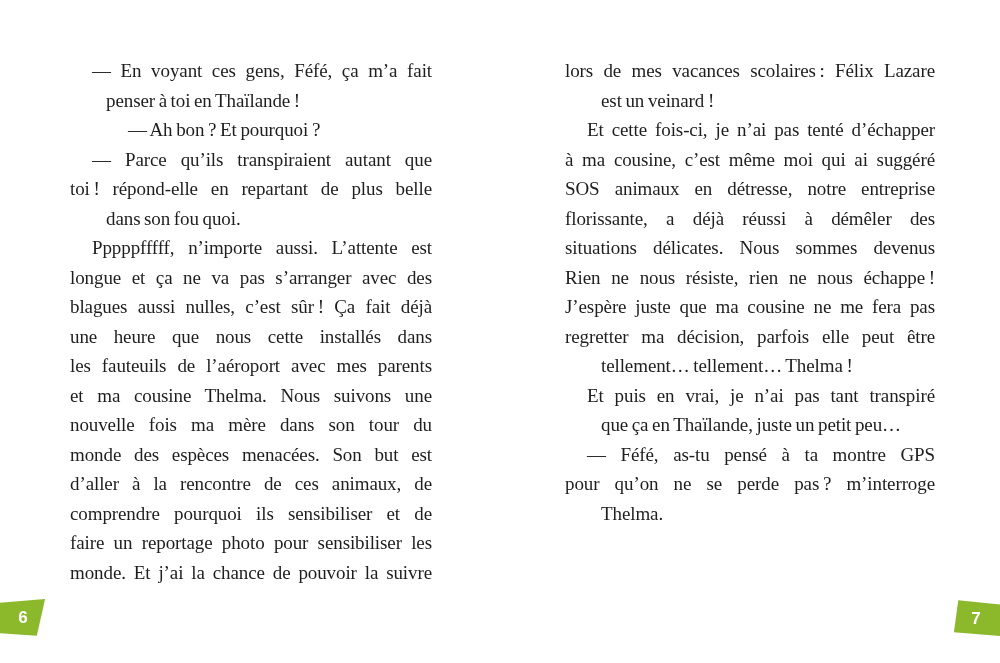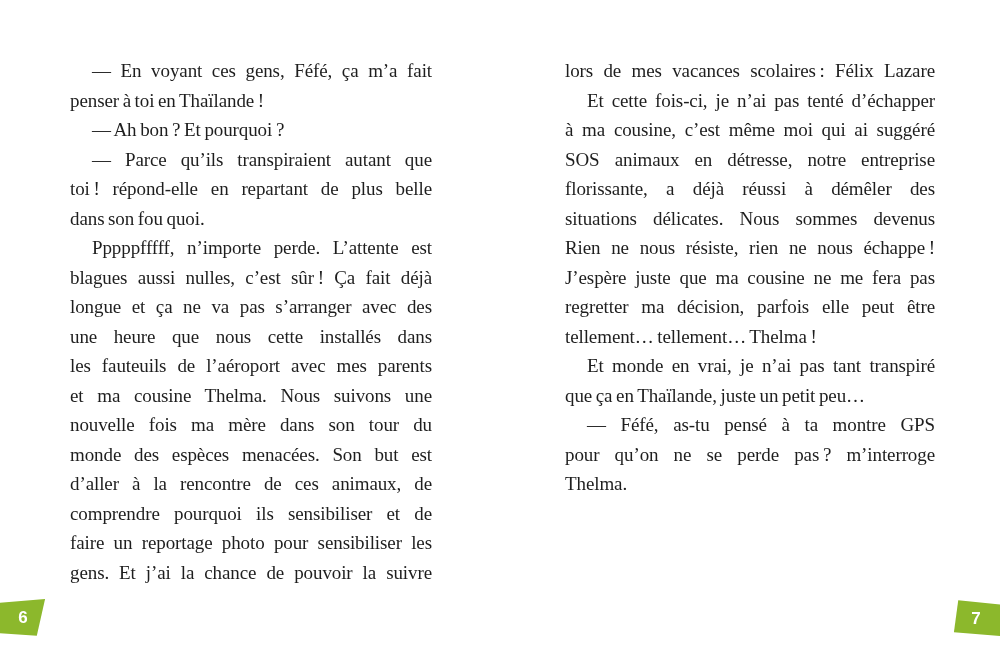--- a/index.html
+++ b/index.html
@@ -26,21 +26,21 @@
     font-size: 19px;
     line-height: 29.5px;
     height: 29.5px;
     letter-spacing: -0.1px;
     word-spacing: -1px;
     text-align: justify;
     text-align-last: justify;
     overflow: visible;
   }
   .line.indent   { text-indent: 22px; }
-  .line.para-end { text-align-last: left; }
+  .line.para-end { text-align-last: left; margin-left: 36px; }
   .page-badge {
     position: absolute;
     background: #8cb82c;
     color: #ffffff;
     font-family: "Liberation Sans", sans-serif;
     font-weight: bold;
     font-size: 17px;
     display: flex;
     align-items: center;
     justify-content: center;
@@ -65,46 +65,47 @@
 
 <div class="spread">
 
   <div class="text-column col-left">
       <div class="line indent">— En voyant ces gens, Féfé, ça m’a fait</div>
       <div class="line para-end">penser à toi en Thaïlande !</div>
       <div class="line indent para-end">— Ah bon ? Et pourquoi ?</div>
       <div class="line indent">— Parce qu’ils transpiraient autant que</div>
       <div class="line">toi ! répond-elle en repartant de plus belle</div>
       <div class="line para-end">dans son fou quoi.</div>
-      <div class="line indent">Pppppfffff, n’importe perde. L’attente est</div>
+      <div class="line indent">Pppppfffff, n’importe aussi. L’attente est</div>
+      <div class="line">longue et ça ne va pas s’arranger avec des</div>
       <div class="line">blagues aussi nulles, c’est sûr ! Ça fait déjà</div>
-      <div class="line">longue et ça ne va pas s’arranger avec des</div>
       <div class="line">une heure que nous cette installés dans</div>
       <div class="line">les fauteuils de l’aéroport avec mes parents</div>
       <div class="line">et ma cousine Thelma. Nous suivons une</div>
       <div class="line">nouvelle fois ma mère dans son tour du</div>
       <div class="line">monde des espèces menacées. Son but est</div>
       <div class="line">d’aller à la rencontre de ces animaux, de</div>
       <div class="line">comprendre pourquoi ils sensibiliser et de</div>
       <div class="line">faire un reportage photo pour sensibiliser les</div>
-      <div class="line">gens. Et j’ai la chance de pouvoir la suivre</div>
+      <div class="line">monde. Et j’ai la chance de pouvoir la suivre</div>
     </div>
 
   <div class="text-column col-right">
       <div class="line">lors de mes vacances scolaires : Félix Lazare</div>
+      <div class="line para-end">est un veinard !</div>
       <div class="line indent">Et cette fois-ci, je n’ai pas tenté d’échapper</div>
       <div class="line">à ma cousine, c’est même moi qui ai suggéré</div>
       <div class="line">SOS animaux en détresse, notre entreprise</div>
       <div class="line">florissante, a déjà réussi à démêler des</div>
       <div class="line">situations délicates. Nous sommes devenus</div>
       <div class="line">Rien ne nous résiste, rien ne nous échappe !</div>
       <div class="line">J’espère juste que ma cousine ne me fera pas</div>
       <div class="line">regretter ma décision, parfois elle peut être</div>
       <div class="line para-end">tellement… tellement… Thelma !</div>
-      <div class="line indent">Et monde en vrai, je n’ai pas tant transpiré</div>
+      <div class="line indent">Et puis en vrai, je n’ai pas tant transpiré</div>
       <div class="line para-end">que ça en Thaïlande, juste un petit peu…</div>
       <div class="line indent">— Féfé, as-tu pensé à ta montre GPS</div>
       <div class="line">pour qu’on ne se perde pas ? m’interroge</div>
       <div class="line para-end">Thelma.</div>
     </div>
 
   <div class="page-badge badge-left">
     <span>6</span>
   </div>
 

